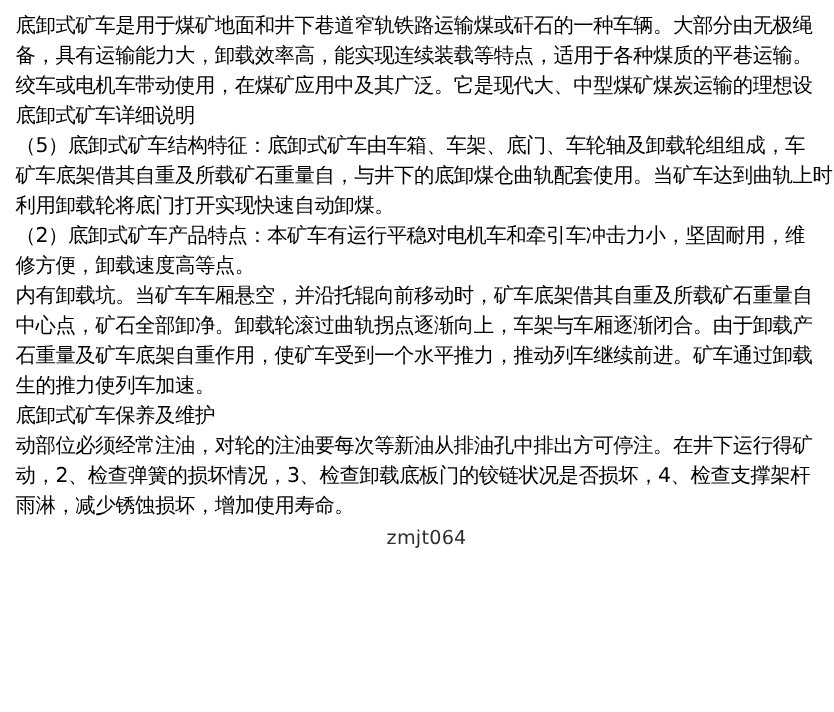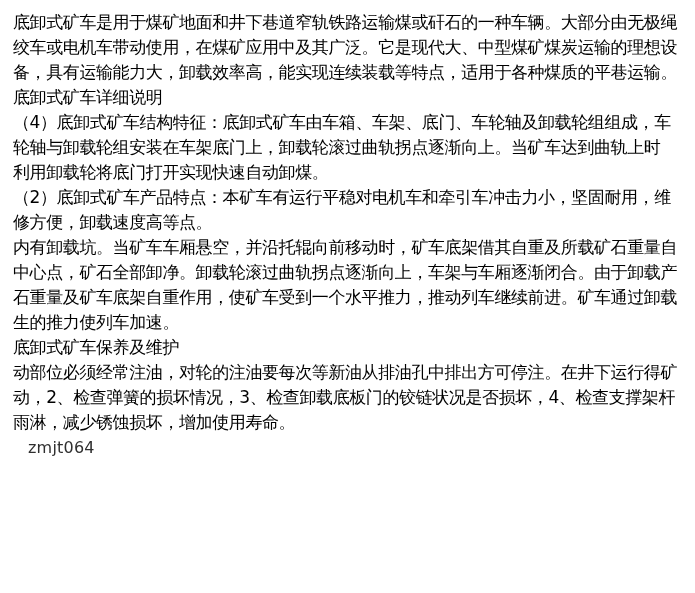--- a/index.html
+++ b/index.html
@@ -30,32 +30,33 @@
     overflow: visible;
   }
   .watermark {
     margin-top: 2px;
     margin-left: 15px;
     font-size: 16px;
     line-height: 22px;
     letter-spacing: 0.2px;
     color: #2f2f2f;
     white-space: nowrap;
+    text-align: center;
   }
 </style>
 </head>
 <body>
 
 <div class="page">
   <div class="line">底卸式矿车是用于煤矿地面和井下巷道窄轨铁路运输煤或矸石的一种车辆。大部分由无极绳</div>
+  <div class="line">备，具有运输能力大，卸载效率高，能实现连续装载等特点，适用于各种煤质的平巷运输。</div>
   <div class="line">绞车或电机车带动使用，在煤矿应用中及其广泛。它是现代大、中型煤矿煤炭运输的理想设</div>
-  <div class="line">备，具有运输能力大，卸载效率高，能实现连续装载等特点，适用于各种煤质的平巷运输。</div>
   <div class="line">底卸式矿车详细说明</div>
-  <div class="line">（4）底卸式矿车结构特征：底卸式矿车由车箱、车架、底门、车轮轴及卸载轮组组成，车</div>
-  <div class="line">轮轴与卸载轮组安装在车架底门上，卸载轮滚过曲轨拐点逐渐向上。当矿车达到曲轨上时</div>
+  <div class="line">（5）底卸式矿车结构特征：底卸式矿车由车箱、车架、底门、车轮轴及卸载轮组组成，车</div>
+  <div class="line">矿车底架借其自重及所载矿石重量自，与井下的底卸煤仓曲轨配套使用。当矿车达到曲轨上时</div>
   <div class="line">利用卸载轮将底门打开实现快速自动卸煤。</div>
   <div class="line">（2）底卸式矿车产品特点：本矿车有运行平稳对电机车和牵引车冲击力小，坚固耐用，维</div>
   <div class="line">修方便，卸载速度高等点。</div>
   <div class="line">内有卸载坑。当矿车车厢悬空，并沿托辊向前移动时，矿车底架借其自重及所载矿石重量自</div>
   <div class="line">中心点，矿石全部卸净。卸载轮滚过曲轨拐点逐渐向上，车架与车厢逐渐闭合。由于卸载产</div>
   <div class="line">石重量及矿车底架自重作用，使矿车受到一个水平推力，推动列车继续前进。矿车通过卸载</div>
   <div class="line">生的推力使列车加速。</div>
   <div class="line">底卸式矿车保养及维护</div>
   <div class="line">动部位必须经常注油，对轮的注油要每次等新油从排油孔中排出方可停注。在井下运行得矿</div>
   <div class="line">动，2、检查弹簧的损坏情况，3、检查卸载底板门的铰链状况是否损坏，4、检查支撑架杆</div>

